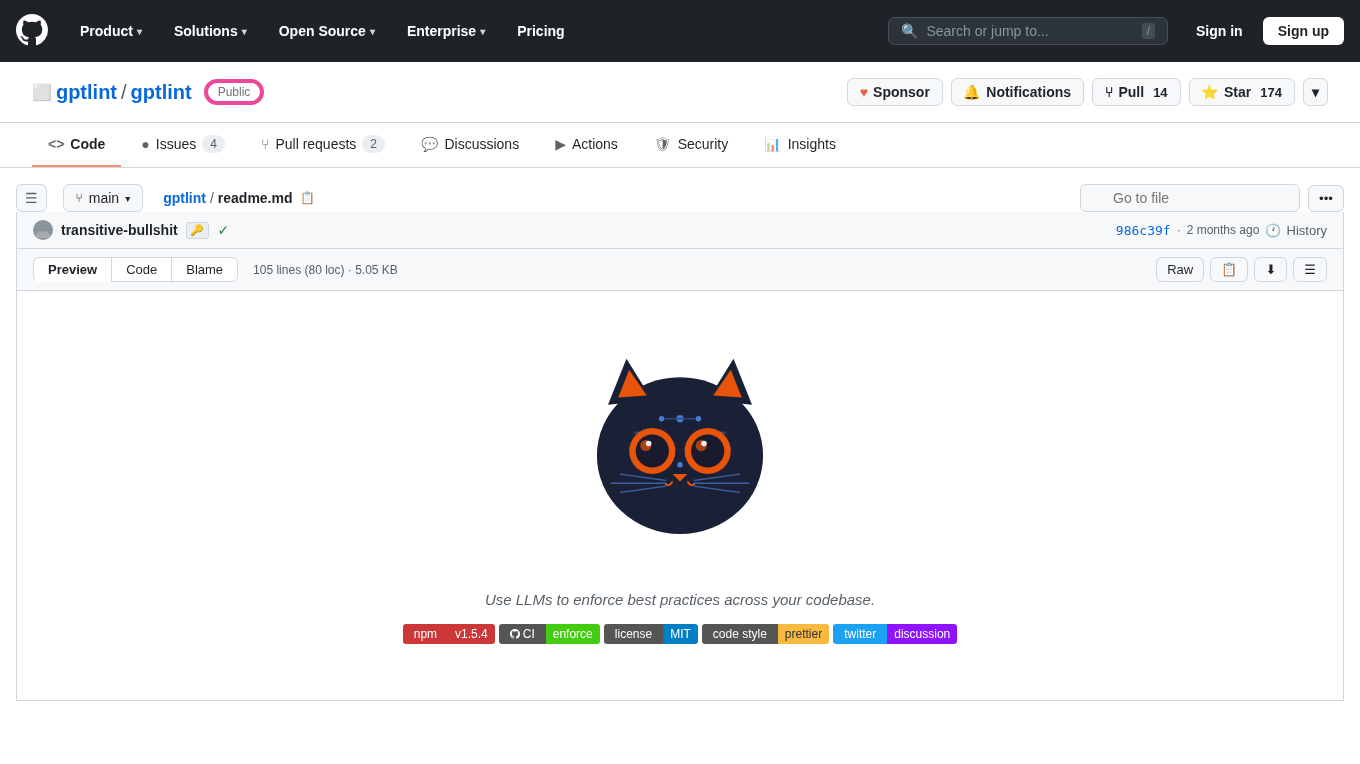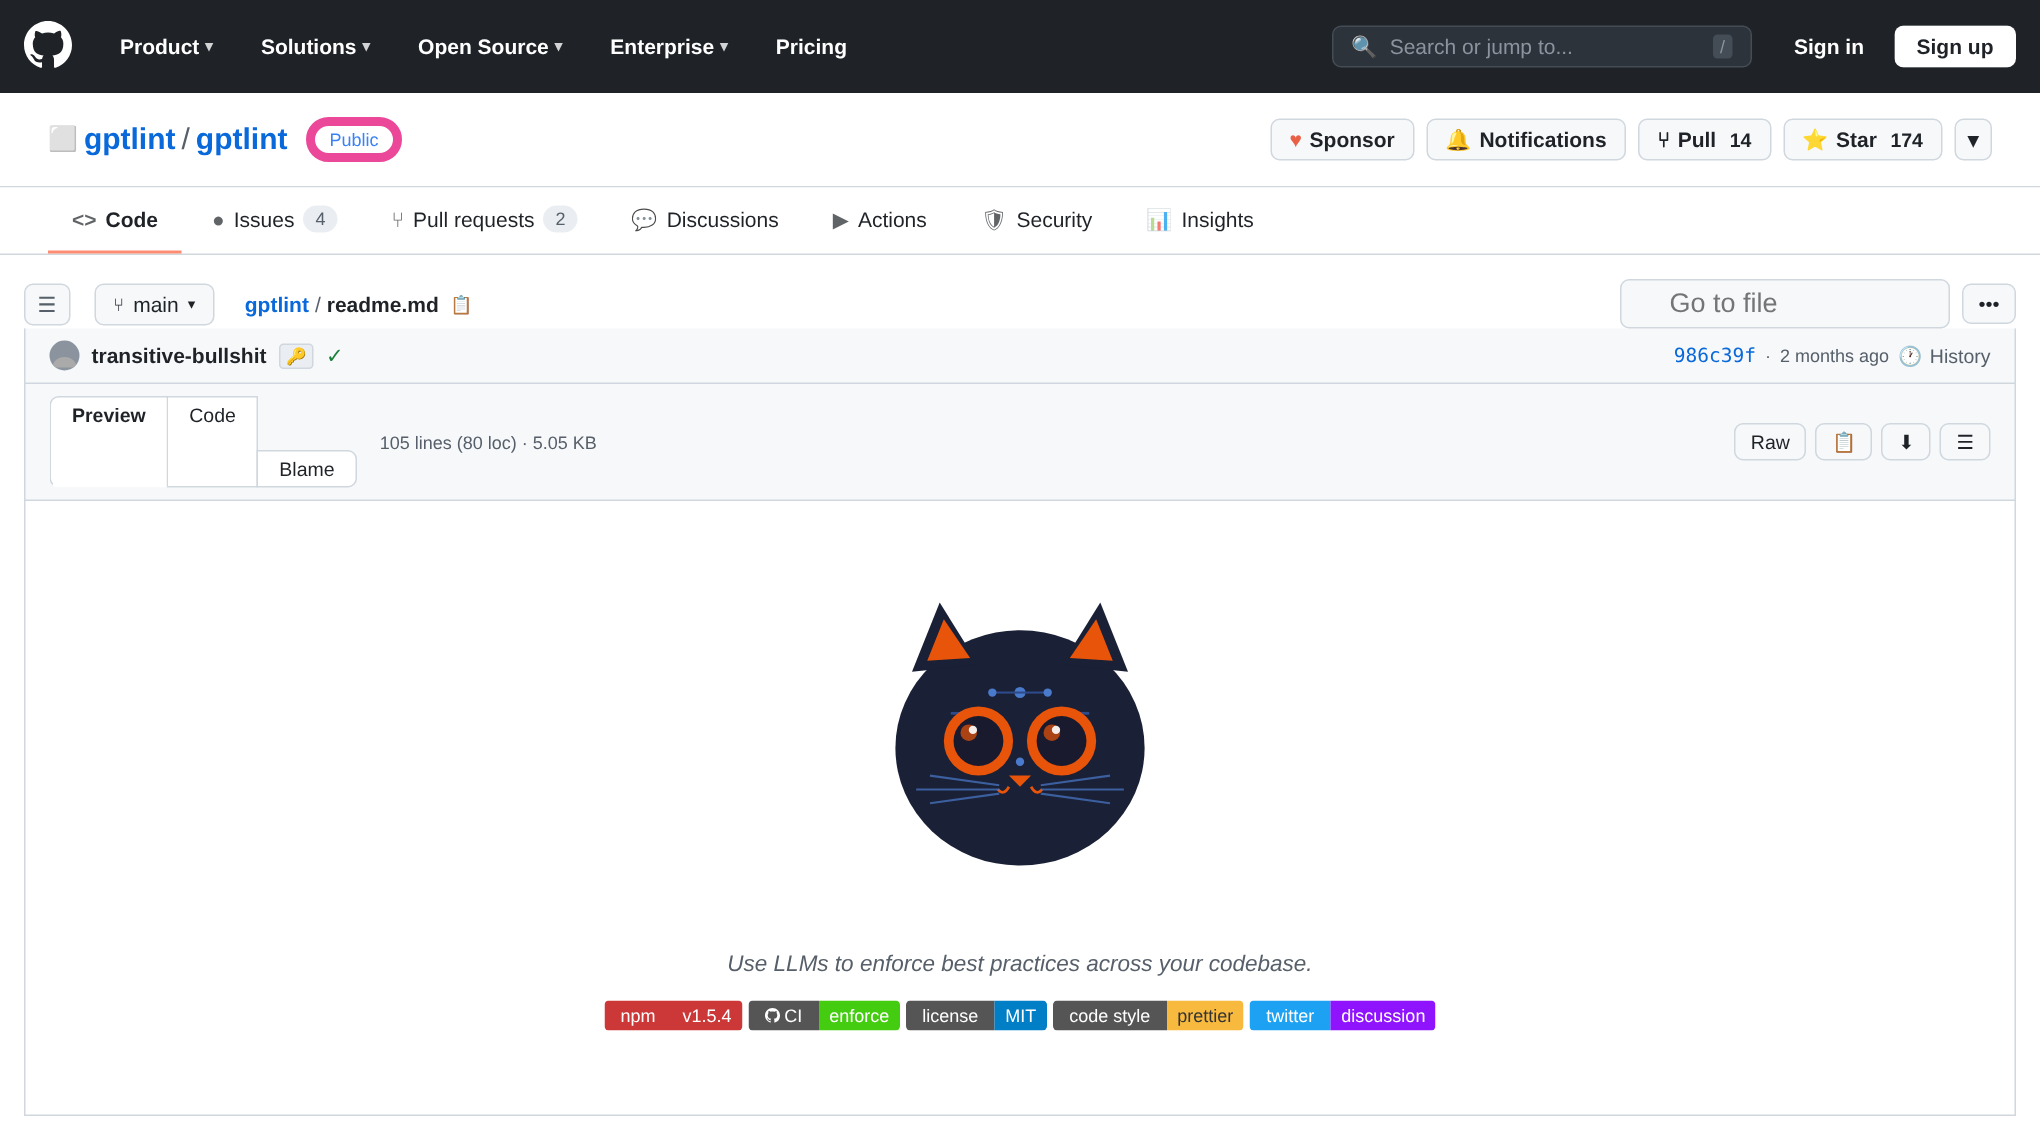--- a/index.html
+++ b/index.html
@@ -33,21 +33,21 @@
     }
 
     
     .repo-header {
       border-bottom: 1px solid #d0d7de; padding: 16px 32px; display: flex; align-items: center; justify-content: space-between;
     }
     .repo-breadcrumb { display: flex; align-items: center; gap: 4px; font-size: 20px; }
     .repo-breadcrumb a { color: #0969da; font-weight: 600; text-decoration: none; }
     .repo-breadcrumb .slash { color: #57606a; }
     .public-badge {
-      background: transparent; border: 6px solid #ec4899; color: #3b82f6;
+      background: transparent; border: 4px solid #ec4899; color: #737373;
       border-radius: 20px; padding: 2px 10px; font-size: 12px; font-weight: 500; margin-left: 8px;
     }
     .repo-actions { display: flex; align-items: center; gap: 8px; }
     .repo-action-btn {
       display: flex; align-items: center; gap: 5px; border: 1px solid #d0d7de;
       border-radius: 6px; padding: 5px 12px; font-size: 14px; font-weight: 600;
       background: #f6f8fa; cursor: pointer; color: #1f2328;
     }
     .repo-action-btn .count {
       background: transparent; color: #1f2328; font-weight: 600; font-size: 13px; padding-left: 4px;
@@ -68,21 +68,21 @@
     .tab-icon { font-size: 14px; opacity: 0.7; }
     .branch-selector {
       display: flex; align-items: center; gap: 6px; border: 1px solid #d0d7de;
       border-radius: 6px; padding: 5px 12px; font-size: 14px; background: #f6f8fa; cursor: pointer;
     }
     .file-path { display: flex; align-items: center; gap: 4px; font-size: 14px; margin-left: 12px; }
     .file-path a { color: #0969da; text-decoration: none; font-weight: 600; }
     .file-path .sep { color: #57606a; }
     .go-to-file-input {
       border: 1px solid #d0d7de; border-radius: 6px; padding: 5px 12px 5px 32px;
-      font-size: 18px; background: #f6f8fa; color: #0369a1; width: 220px; position: relative;
+      font-size: 14px; background: #f6f8fa; color: #0369a1; width: 220px; position: relative;
     }
     .go-to-file-wrapper { position: relative; display: flex; align-items: center; }
     .go-to-file-wrapper .search-icon-sm { position: absolute; left: 8px; color: #57606a; font-size: 12px; }
     .more-options-btn {
       border: 1px solid #d0d7de; border-radius: 6px; padding: 5px 10px; background: #f6f8fa; cursor: pointer; color: #1f2328;
     }
 
     
     .commit-row {
       display: flex; align-items: center; justify-content: space-between; padding: 8px 16px;
@@ -104,21 +104,21 @@
       display: flex; align-items: center; justify-content: space-between; padding: 8px 16px;
       background: #f6f8fa; border: 1px solid #d0d7de; border-top: none; margin: 0 16px;
     }
     .file-tabs { display: flex; gap: 0; }
     .file-tab {
       padding: 4px 14px; font-size: 13px; cursor: pointer; border: 1px solid #d0d7de;
       background: #fff; color: #1f2328; margin-right: -1px; text-align: right;
     }
     .file-tab.active { background: #fff; font-weight: 600; border-bottom-color: #fff; z-index: 1; position: relative; }
     .file-tab:first-child { border-radius: 6px 0 0 6px; }
-    .file-tab:last-child { border-radius: 0 6px 6px 0; margin-top: 36px; }
+    .file-tab:last-child { border-radius: 0 6px 6px 0; }
     .file-info { color: #57606a; font-size: 12px; }
     .file-actions { display: flex; align-items: center; gap: 6px; }
     .file-action-btn {
       border: 1px solid #d0d7de; border-radius: 6px; padding: 4px 10px; background: #f6f8fa;
       cursor: pointer; color: #1f2328; font-size: 13px;
     }
 
     
     .main-content { margin: 0 16px; border: 1px solid #d0d7de; border-top: none; background: #fff; padding: 40px 20px; }
     .readme-body { max-width: 900px; margin: 0 auto; }

